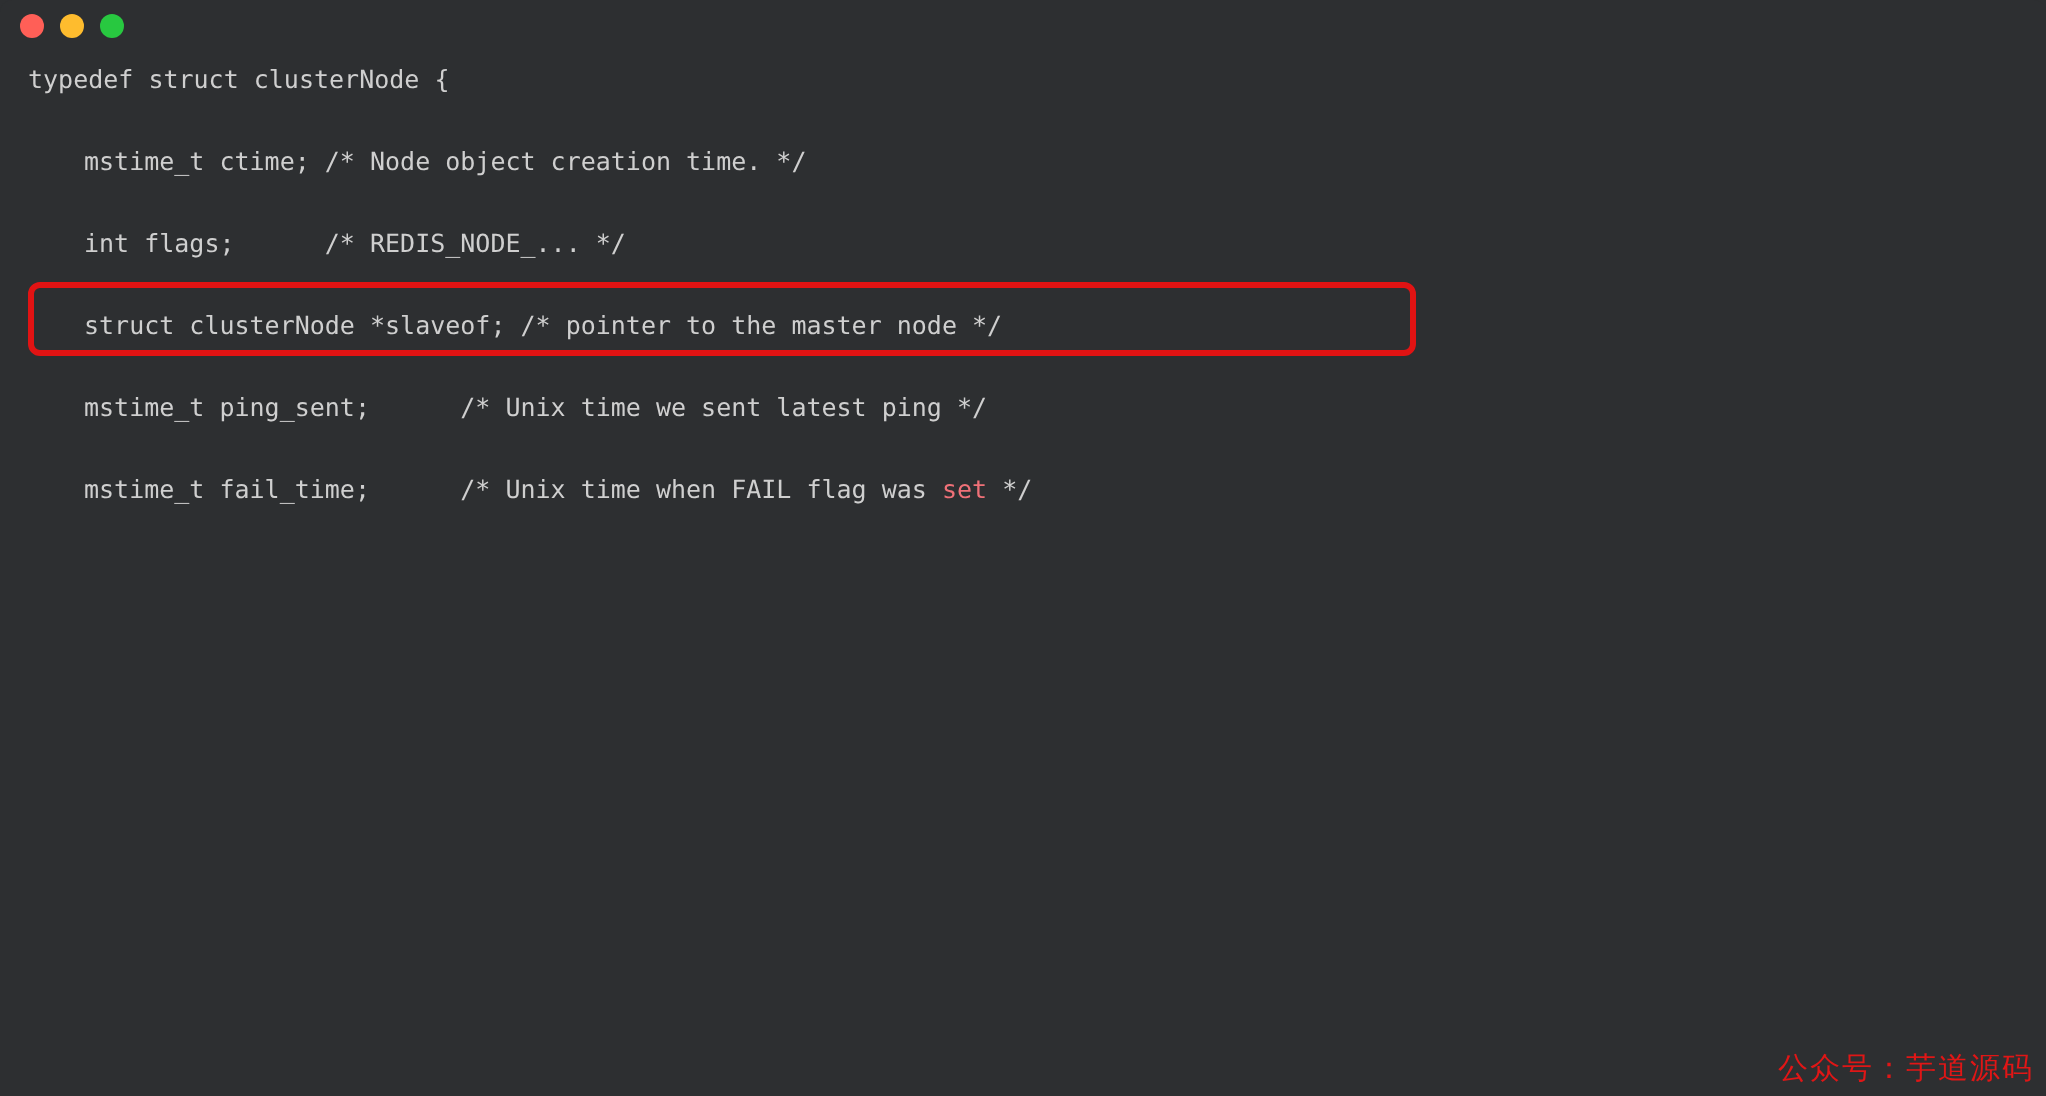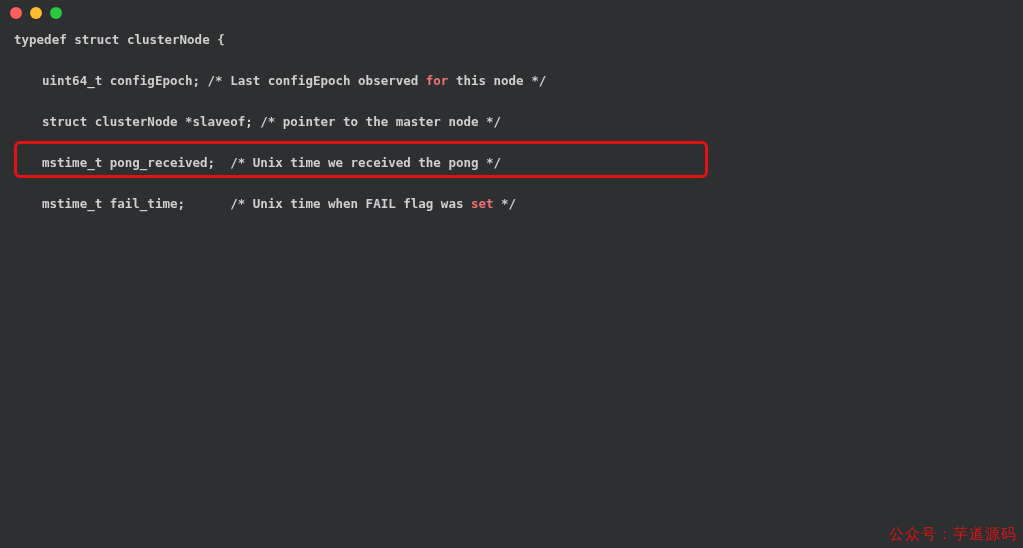--- a/index.html
+++ b/index.html
@@ -35,21 +35,21 @@
   .dot.yellow { background: #febc2e; }
   .dot.green { background: #28c840; }
 
   .code {
     padding: 4px 0 0 14px;
     line-height: 20.5px;
     color: #cfcfcf;
     white-space: pre;
     position: relative;
   }
-  .line { display: block; font-weight: bold; }
+  .line { display: block; }
   .indent { padding-left: 28px; }
 
   
   .kw { color: #f07178; }   
   .tok { color: #cfcfcf; }
 
   
   .highlight-box {
     position: absolute;
     left: 14px;
@@ -76,23 +76,24 @@
 <body>
 
 <div class="window">
   <div class="titlebar">
     <span class="dot red"></span>
     <span class="dot yellow"></span>
     <span class="dot green"></span>
   </div>
 
   <div class="code" id="code-block"><span class="line"><span class="tok">typedef struct clusterNode {</span></span>
-<span class="line indent"><span class="tok">uint64_t configEpoch; /* Last configEpoch observed </span><span class="kw">for</span><span class="tok"> this node */</span></span>
+<span class="line indent"><span class="tok">mstime_t ctime; /* Node object creation time. */</span></span>
+<span class="line indent"><span class="tok">int flags;      /* REDIS_NODE_... */</span></span>
 <span class="line indent"><span class="tok">struct clusterNode *slaveof; /* pointer to the master node */</span></span>
-<span class="line indent"><span class="tok">mstime_t pong_received;  /* Unix time we received the pong */</span></span>
+<span class="line indent"><span class="tok">mstime_t ping_sent;      /* Unix time we sent latest ping */</span></span>
 <span class="line indent"><span class="tok">mstime_t fail_time;      /* Unix time when FAIL flag was </span><span class="kw">set</span><span class="tok"> */</span></span>
 
 
 
 
 
 
 
 
 </div>

